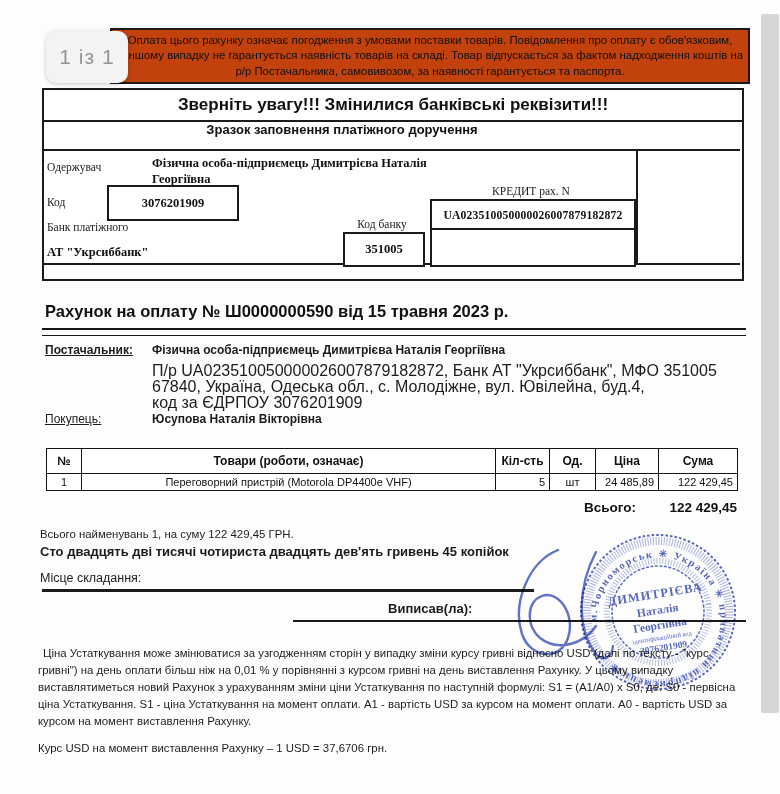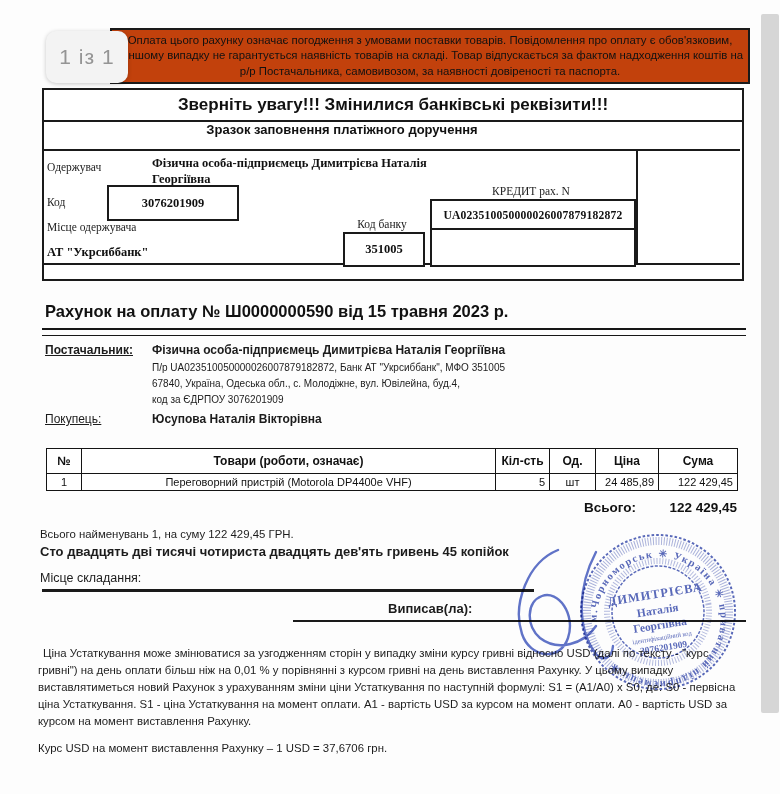--- a/index.html
+++ b/index.html
@@ -24,21 +24,21 @@
   .vline{background:#1a1a1a;}
   .flabel{font-family:"Liberation Serif", serif;font-size:11.5px;color:#222;}
   .fbox{border:2px solid #1a1a1a;background:#fff;display:flex;align-items:center;justify-content:center;
       font-family:"Liberation Serif", serif;font-weight:bold;font-size:12.5px;color:#111;}
   .fvalue{font-family:"Liberation Serif", serif;font-weight:bold;font-size:12.5px;color:#111;}
   
   .inv-title{left:45px;top:302px;font-weight:bold;font-size:16.5px;color:#111;}
   .title-rule{left:42px;top:328px;width:704px;height:5px;border-top:2.5px solid #161616;border-bottom:1px solid #161616;}
   .lab{font-size:12px;text-decoration:underline;color:#1c1c1c;}
   .bold-sans{font-weight:bold;}
-  .small{font-size:10px;}
+  .small{font-size:16px;}
   table.goods{position:absolute;left:46px;top:448px;border-collapse:collapse;table-layout:fixed;background:#fff;}
   table.goods th{border:1.8px solid #141414;font-size:12px;font-weight:bold;height:24px;padding:0 3px;color:#111;}
   table.goods td{border:1.8px solid #141414;font-size:11px;height:16px;padding:0 4px;color:#111;}
   .t-right{text-align:right;} .t-center{text-align:center;} .t-left{text-align:center;}
   .totals{font-weight:bold;font-size:13.5px;color:#111;}
   .terms{left:38px;top:645px;width:712px;font-size:11.4px;line-height:17px;color:#1d1d1d;text-indent:5px;}
   .stamp-wrap{left:548px;top:502px;width:220px;height:220px;mix-blend-mode:multiply;z-index:4;}
   .sig-wrap{left:500px;top:540px;width:150px;height:132px;mix-blend-mode:multiply;z-index:4;}
 </style>
 </head>
@@ -48,21 +48,21 @@
 
   <div class="abs edge-right"></div>
 
   <div class="abs page-badge">
     <span>1 із 1</span>
   </div>
 
   <div class="abs banner">
     <div>Оплата цього рахунку означає погодження з умовами поставки товарів. Повідомлення про оплату є обов'язковим,</div>
     <div>в іншому випадку не гарантується наявність товарів на складі. Товар відпускається за фактом надходження коштів на</div>
-    <div>р/р Постачальника, самовивозом, за наявності довіреності та паспорта.</div>
+    <div>р/р Постачальника, самовивозом, за наявності гарантується та паспорта.</div>
   </div>
 
   <div class="abs attention">
     <span>Зверніть увагу!!! Змінилися банківські реквізити!!!</span>
   </div>
 
   <div class="abs form-box"></div>
   <div class="abs form-title">Зразок заповнення платіжного доручення</div>
   <div class="abs hline" style="left:42px;top:149px;width:698px;height:1.6px;"></div>
   <div class="abs vline" style="left:636px;top:149px;width:1.6px;height:115px;"></div>
@@ -71,21 +71,21 @@
   <div class="abs flabel" style="left:47px;top:161px;">Одержувач</div>
   <div class="abs fvalue" style="left:152px;top:155px;width:320px;line-height:16px;">Фізична особа-підприємець Димитрієва Наталія Георгіївна</div>
 
   <div class="abs flabel" style="left:47px;top:196px;">Код</div>
   <div class="abs fbox" style="left:107px;top:185px;width:128px;height:32px;">3076201909</div>
 
   <div class="abs flabel" style="left:430px;top:185px;width:202px;text-align:center;">КРЕДИТ рах. N</div>
   <div class="abs fbox" style="left:430px;top:199px;width:202px;height:28px;font-size:11.6px;letter-spacing:.2px;">UA023510050000026007879182872</div>
   <div class="abs fbox" style="left:430px;top:228px;width:202px;height:35px;"></div>
 
-  <div class="abs flabel" style="left:47px;top:221px;">Місце одержувача</div>
+  <div class="abs flabel" style="left:47px;top:221px;">Банк платіжного</div>
   <div class="abs flabel" style="left:343px;top:218px;width:78px;text-align:center;">Код банку</div>
   <div class="abs fbox" style="left:343px;top:232px;width:78px;height:31px;">351005</div>
   <div class="abs fvalue" style="left:47px;top:245px;">АТ "Укрсиббанк"</div>
 
   <div class="abs inv-title">Рахунок на оплату № Ш0000000590 від 15 травня 2023 р.</div>
   <div class="abs title-rule"></div>
 
   <div class="abs lab bold-sans" style="left:45px;top:343px;">Постачальник:</div>
   <div class="abs bold-sans" style="left:152px;top:343px;font-size:12px;">Фізична особа-підприємець Димитрієва Наталія Георгіївна</div>
   <div class="abs small" style="left:152px;top:362px;">П/р UA023510050000026007879182872, Банк АТ "Укрсиббанк", МФО 351005</div>

